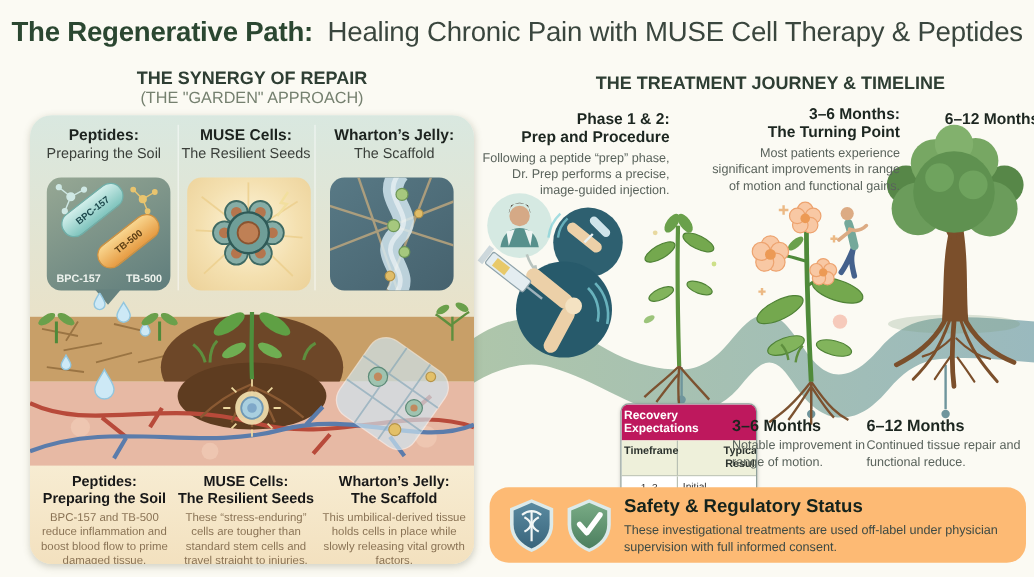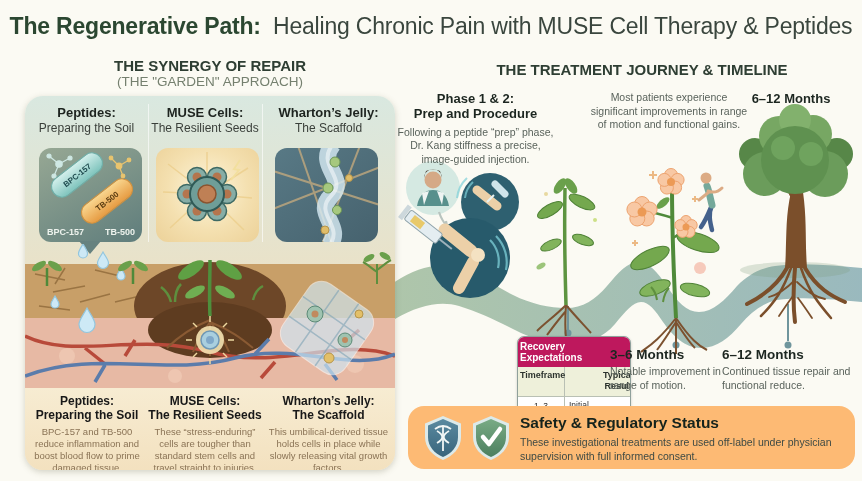--- a/index.html
+++ b/index.html
@@ -36,21 +36,21 @@
   .caplab{position:absolute;bottom:5px;font-size:9px;font-weight:600;color:#eef3ee;}
   .lab1{left:8px;} .lab2{right:7px;}
   .soil{left:0;top:148px;}
   .footband{left:0;top:292px;width:370px;height:82px;background:linear-gradient(#f7ecd2,#f3e1bf);}
   .foot{top:298px;text-align:center;}
   .ft{font-size:12px;font-weight:bold;color:#181818;line-height:1.2;}
   .fx{margin-top:3px;font-size:9.5px;color:#8a7355;line-height:1.28;}
 
   
   .timeline-svg{left:395px;top:90px;z-index:0;}
-  .phase{ text-align:center;z-index:2;}
+  .phase{ text-align:right;z-index:2;}
   .p-title{font-size:13px;font-weight:bold;color:#1c2620;line-height:1.18;}
   .p-text{margin-top:4px;font-size:10.5px;color:#5a635c;line-height:1.3;}
   .phase1{left:393px;top:91px;width:165px;}
   .phase2{left:588px;top:87px;width:162px;}
   .phase3{left:716px;top:91px;width:150px;}
   .ms{ z-index:2;}
   .ms-title{font-size:13.5px;font-weight:bold;color:#1c2620;}
   .ms-text{margin-top:3px;font-size:10.5px;color:#5a635c;line-height:1.3;}
   .ms1{left:610px;top:347px;width:132px;}
   .ms2{left:722px;top:347px;width:132px;}
@@ -421,23 +421,27 @@
           <circle cx="416" cy="64" r="12" fill="#6fa35e"></circle>
       </g>
     </g>
   </svg>
 
   <div class="abs phase phase1">
     <div class="p-title">
       <span>Phase 1 &amp; 2:</span><br>
       <span>Prep and Procedure</span>
     </div>
-    <div class="p-text">Following a peptide “prep” phase, Dr. Kang stiffness a precise, image-guided injection.</div>
+    <div class="p-text">Following a peptide “prep” phase, Dr. Prep performs a precise, image-guided injection.</div>
   </div>
   <div class="abs phase phase2">
+    <div class="p-title">
+      <span>3–6 Months:</span><br>
+      <span>The Turning Point</span>
+    </div>
     <div class="p-text">Most patients experience significant improvements in range of motion and functional gains.</div>
   </div>
   <div class="abs phase phase3">
     <div class="p-title">6–12 Months</div>
   </div>
 
   <div class="abs rtable">
     <div class="rt-title">Recovery Expectations</div>
     <div class="rt-head">
       <div class="cc1">Timeframe</div>

